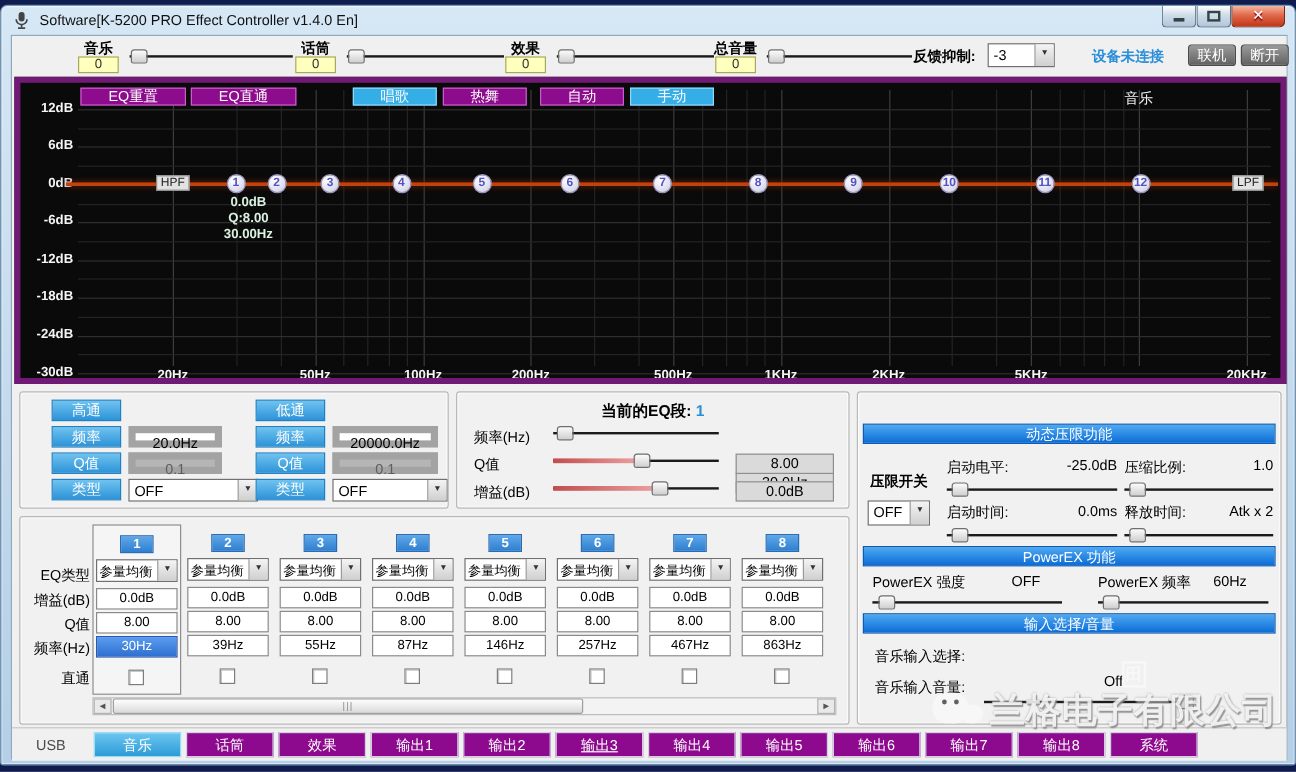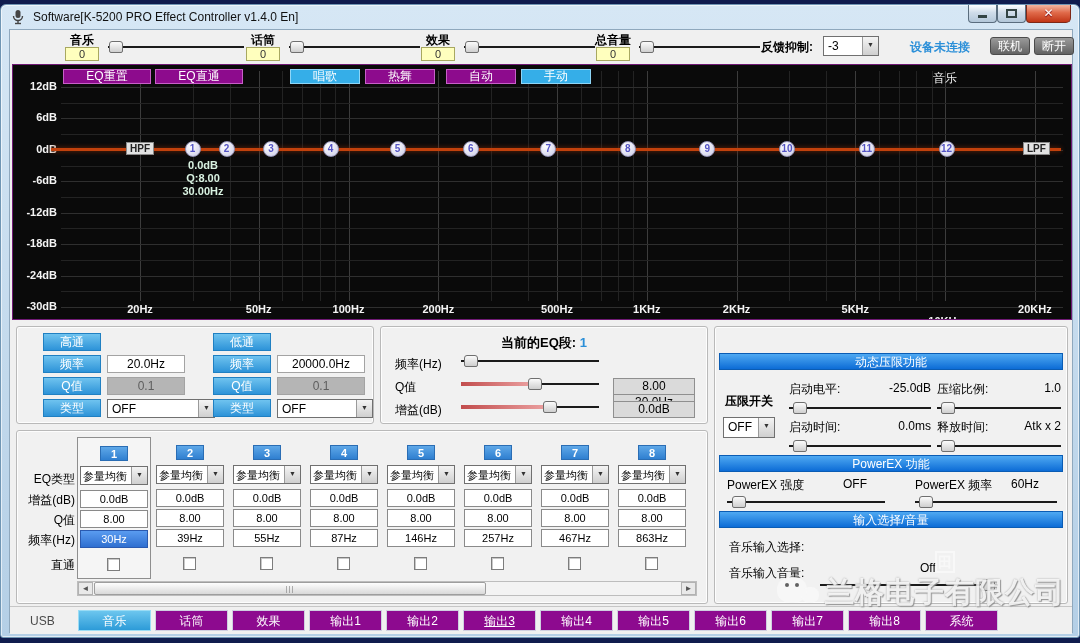--- a/index.html
+++ b/index.html
@@ -41,45 +41,45 @@
 .dropdown .dd-text { flex:1; font-size:12px; padding:2px 4px; color:#000; white-space:nowrap; overflow:hidden; }
 .dropdown .dd-btn { width:16px; background:linear-gradient(#f4f4f4,#cfcfcf); border-left:1px solid #9a9a9a;
   color:#333; font-size:7px; text-align:center; }
 .dropdown .dd-btn::after { content:"▼"; line-height:16px; }
 #feedback-dd { position:absolute; left:813px; top:6px; width:56px; height:20px; }
 #device-status { position:absolute; left:900px; top:9px; font-size:12px; font-weight:bold; color:#2b8fd8; }
 #connect-btn { position:absolute; left:980px; top:7px; width:40px; height:18px; line-height:17px; }
 #disconnect-btn { position:absolute; left:1024px; top:7px; width:40px; height:18px; line-height:17px; }
 
 #eq-graph { position:absolute; left:2px; top:34px; width:1060px; height:256px; background:#0a0a0a;
-  border:1px solid #701a75; overflow:hidden; }
+  border:5px solid #701a75; overflow:hidden; }
 .vline,.hline { position:absolute; background:#232323; }
 .vline.major { background:#3c3c3c; }
 .hline.major { background:#2f2f2f; }
 .eq-ylabel { position:absolute; width:44px; text-align:right; font-size:11px; font-weight:bold; color:#f4f4f4; }
 .eq-xlabel { position:absolute; width:60px; text-align:center; font-size:11px; font-weight:bold; color:#f4f4f4; }
 #eq-curve { position:absolute; height:3px; background:#c2410c; box-shadow:0 0 5px #7a2a08; }
 .eq-marker { position:absolute; width:16px; height:16px; border-radius:50%;
   background:radial-gradient(circle at 35% 30%,#ffffff,#c9c9e6); border:1px solid #9494b8;
   color:#5353c4; font-size:10px; font-weight:bold; text-align:center; line-height:14px; z-index:3; }
 .eq-badge { position:absolute; height:13px; background:#e2e2e2; border:1px solid #8a8a8a;
-  color:#222; font-size:10px; font-weight:bold; line-height:12px; padding:0 3px; z-index:3; }
+  color:#222; font-size:10px; font-weight:normal; line-height:12px; padding:0 3px; z-index:3; }
 #eq-info { position:absolute; width:110px; text-align:center; font-size:11px; font-weight:bold;
   color:#d9f2e1; line-height:13px; z-index:4; }
 .btn-magenta { position:absolute; height:15px; background:#8d0b8d; border:1px solid #c85fc8;
   color:#fff; font-size:12px; text-align:center; line-height:13px; }
 .btn-cyan { position:absolute; height:15px; background:#35aee8; border:1px solid #8fd6f7;
   color:#fff; font-size:12px; text-align:center; line-height:13px; }
 #graph-channel { position:absolute; font-size:12px; color:#f0f0f0; }
 
 .panel { position:absolute; background:#f1f1f1; border:1px solid #b9b9b9; border-radius:3px;
   box-shadow:inset 0 0 0 1px #fdfdfd; }
 .chip { position:absolute; width:58px; height:18px; background:linear-gradient(#6fc3ef,#2d93d8);
   border:1px solid #2080c2; color:#fff; font-size:12px; text-align:center; line-height:17px; }
-.field { position:absolute; height:18px; background:#fff; border:1px solid #a3a3a3;
+.field { position:absolute; height:18px; background:#fff; border:6px solid #a3a3a3;
   font-size:12px; text-align:center; line-height:16px; color:#000; }
 .field.disabled { background:#b5b5b5; color:#5e5e5e; }
 .cb-label { position:absolute; font-size:12px; color:#000; }
 .cb-value { position:absolute; height:17px; background:#dadada; border:1px solid #8f8f8f;
   font-size:12px; text-align:center; line-height:15px; }
 #cb-title { position:absolute; left:0; top:7px; width:100%; text-align:center; font-size:13px; font-weight:bold; color:#000; }
 #cb-title b { color:#2b8fd8; }
 .section-bar { position:absolute; left:4px; right:4px; height:17px; text-align:center;
   background:linear-gradient(#4fa9f2,#0c6cd6); border:1px solid #0a5cb4; color:#fff;
   font-size:12px; line-height:16px; }

